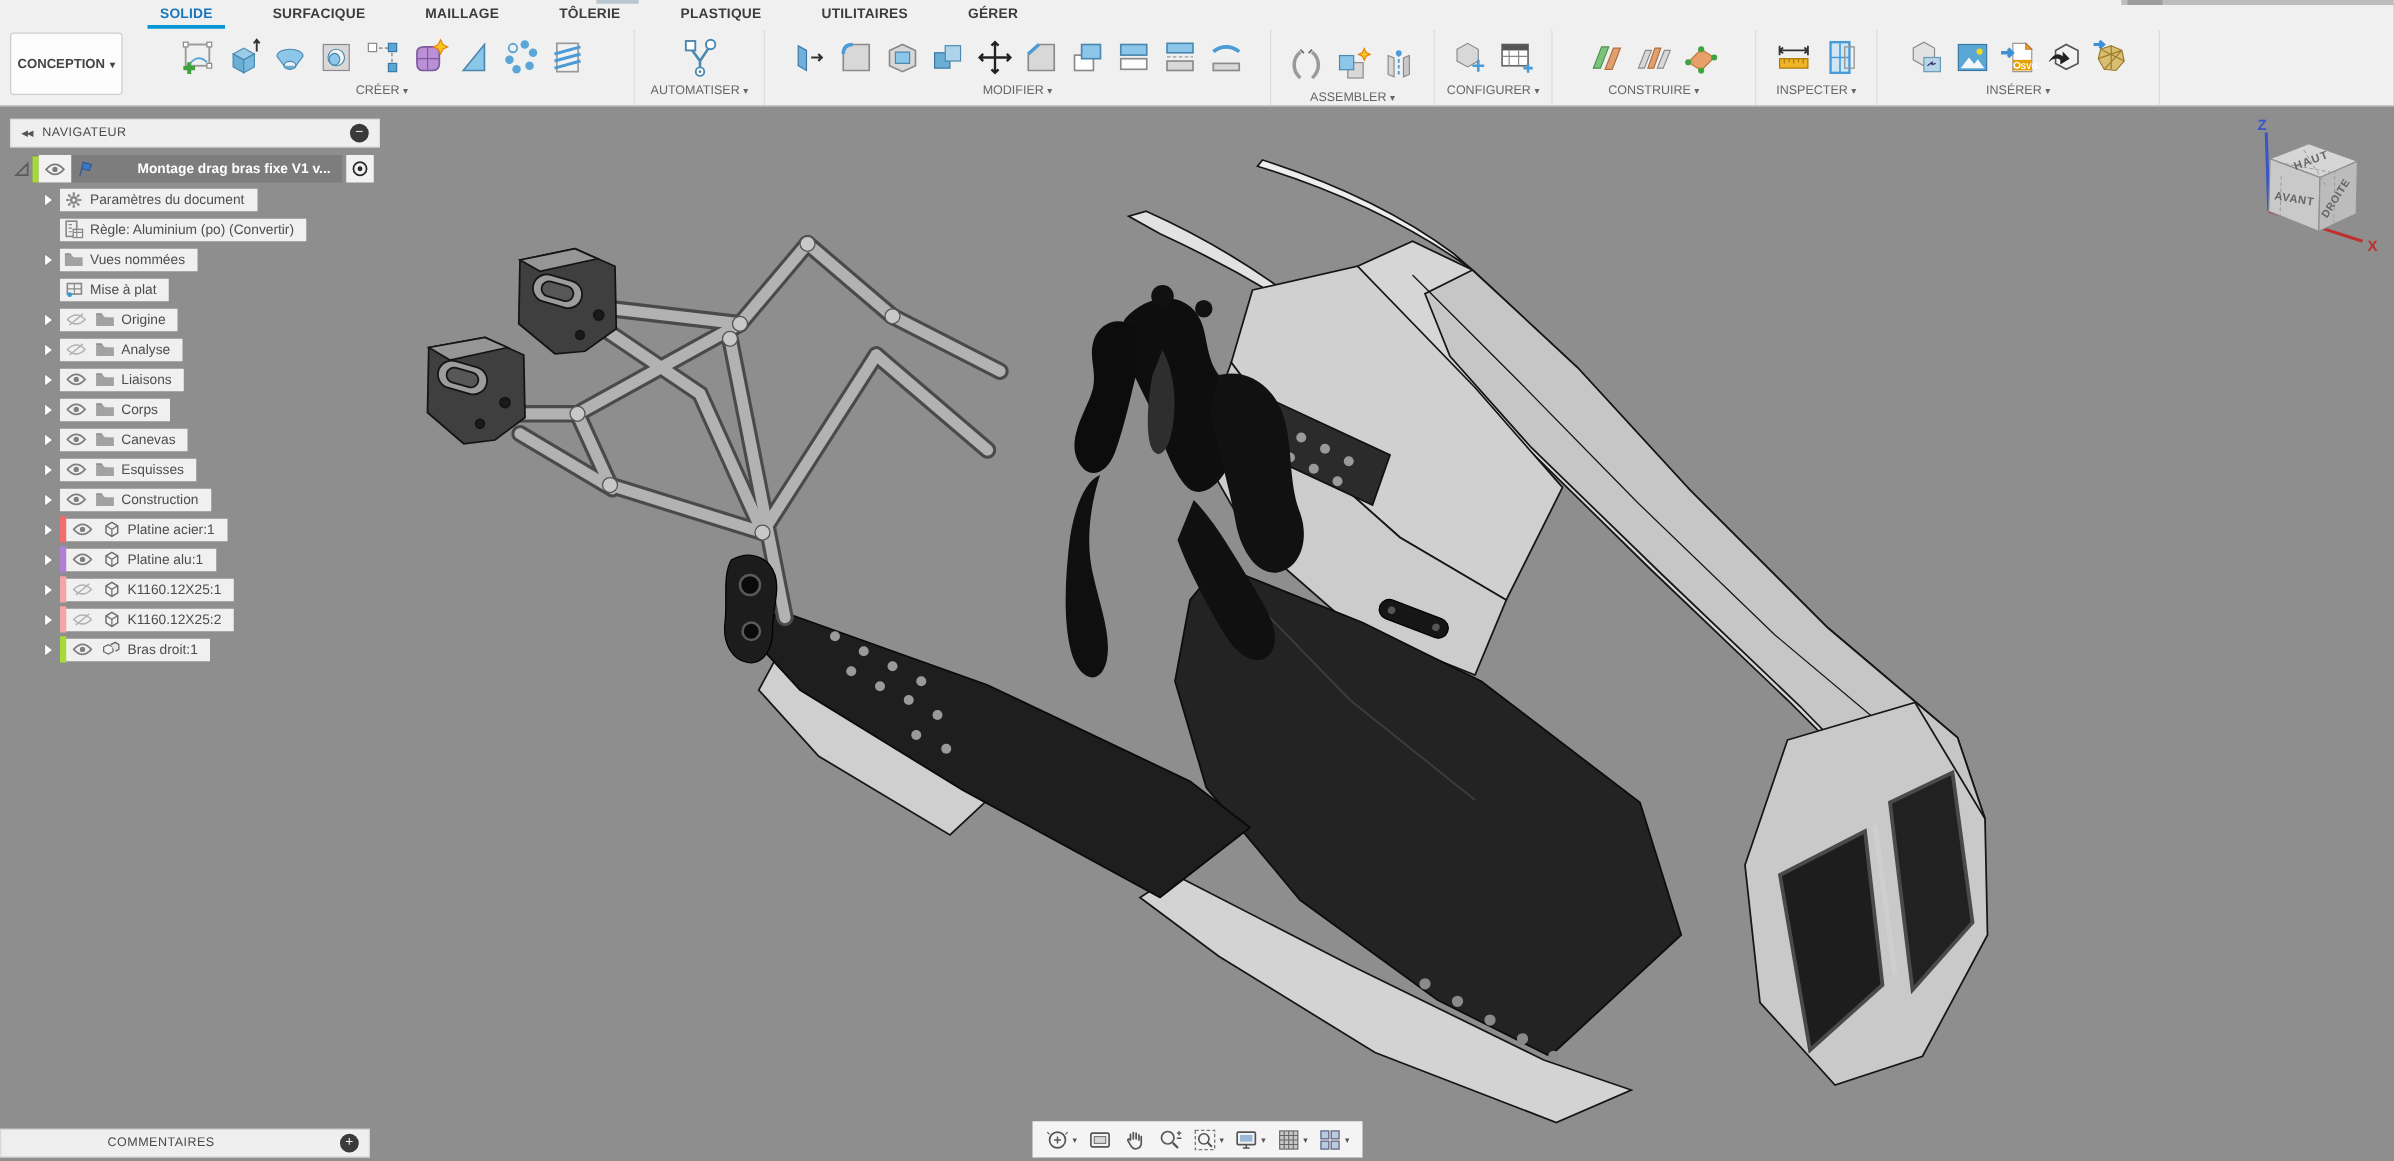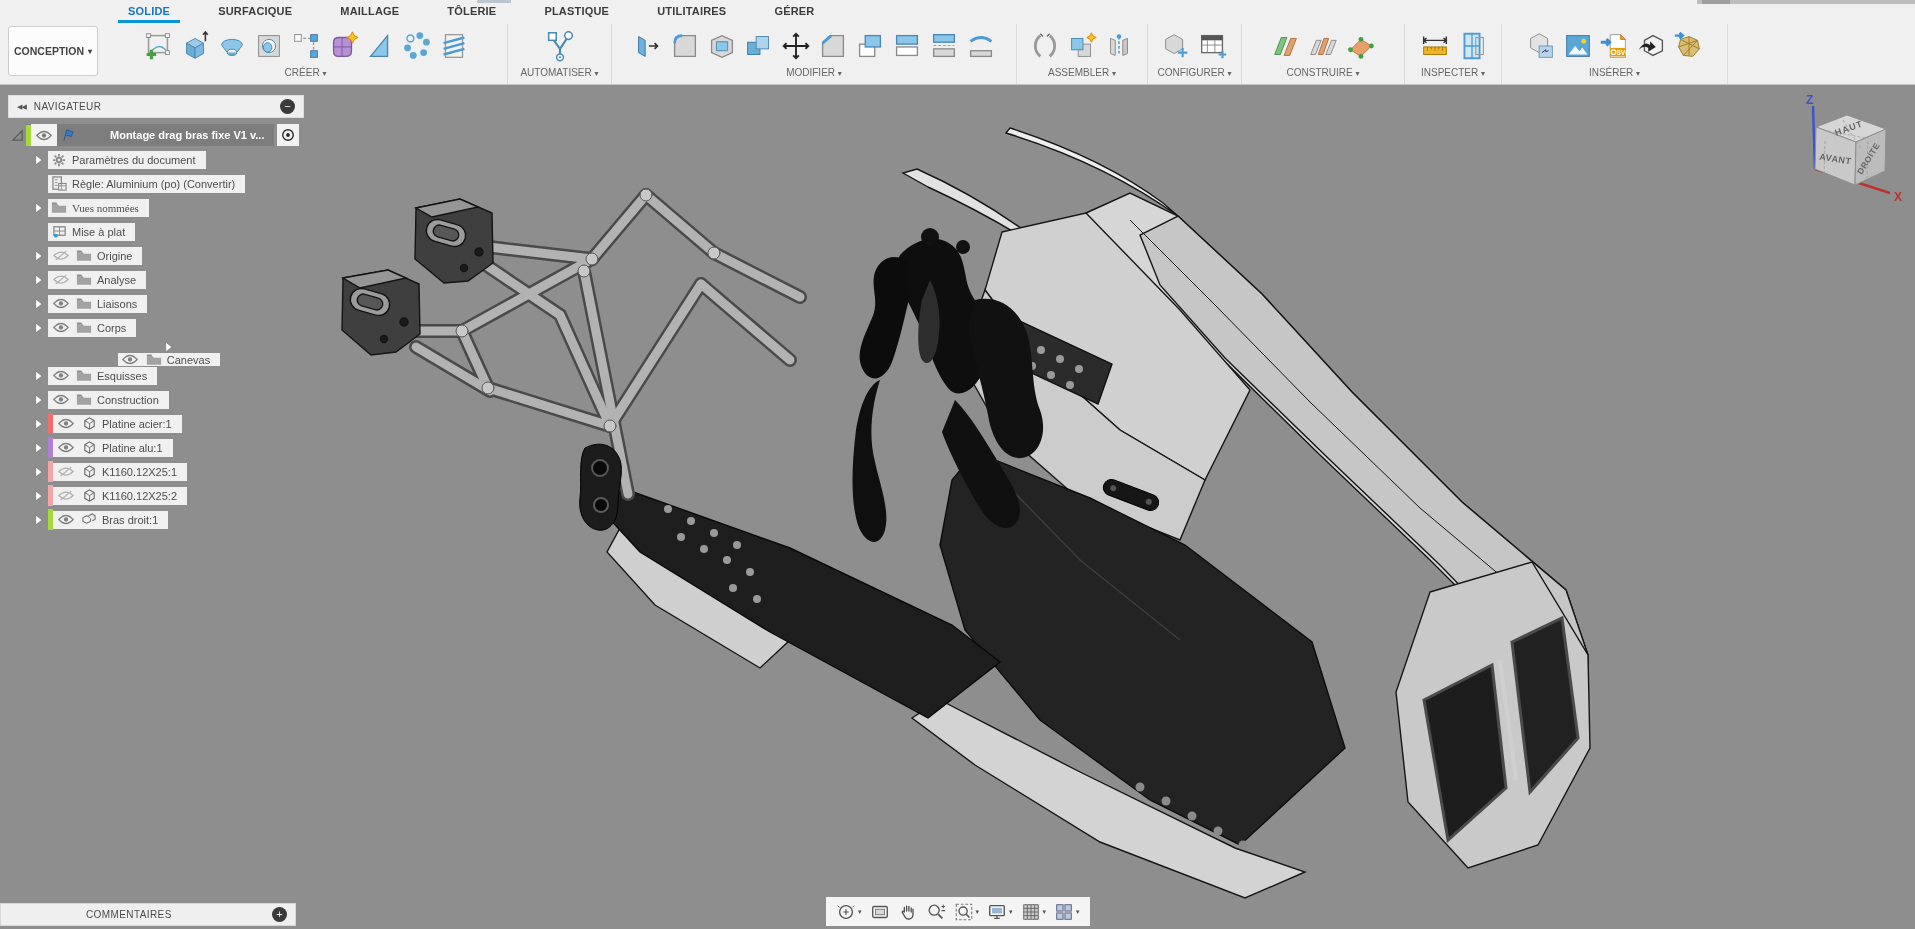--- a/index.html
+++ b/index.html
@@ -354,21 +354,21 @@
         <div class="tool">
             <svg width="34" height="34" viewBox="0 0 36 36">
               <rect x="7" y="23" width="22" height="6" fill="#d8d8d8" stroke="#8a8a8a" stroke-width="1.4"></rect>
               <path d="M7 13 Q18 5 29 13" fill="none" stroke="#4a9bd6" stroke-width="3"></path>
             </svg>
           </div>
       </div>
       <div class="glabel"><span>MODIFIER</span> <span class="caret">▾</span></div>
     </div>
 
-    <div class="rgroup" style="min-width:131px;">
+    <div class="rgroup" style="min-width:131px;justify-content:flex-end;">
       <div class="rtools">
         <div class="tool">
             <svg width="34" height="34" viewBox="0 0 36 36">
               <path d="M13 7 C6 13 6 23 13 29" fill="none" stroke="#9a9a9a" stroke-width="3"></path>
               <path d="M23 7 C30 13 30 23 23 29" fill="none" stroke="#9a9a9a" stroke-width="3"></path>
               <path d="M13 5 l3 3 M23 5 l-3 3" stroke="#666" stroke-width="1.4"></path>
             </svg>
           </div>
         <div class="tool">
             <svg width="34" height="34" viewBox="0 0 36 36">
@@ -567,21 +567,21 @@
             <svg width="15" height="15" viewBox="0 0 16 16">
               <rect x="1" y="1" width="9" height="13" fill="none" stroke="#8a8a8a" stroke-width="1.4"></rect>
               <path d="M3 4 h3 M3 7 h3 M3 10 h3" stroke="#8a8a8a"></path>
               <rect x="7" y="8" width="8" height="7" fill="#f5f5f5" stroke="#8a8a8a" stroke-width="1.2"></rect>
               <path d="M7 10.5 h8 M10 8 v7" stroke="#8a8a8a"></path>
             </svg>
           </span>
           <span class="tlabel">Règle: Aluminium (po) (Convertir)</span>
         </div>
       </div>
-      <div class="trow" style="padding-left: 22px; font-family: Liberation Serif, serif;">
+      <div class="trow" style="padding-left: 22px;">
         <span class="arrowbox">
           <svg width="12" height="12" viewBox="0 0 14 14">
             <path d="M3 1 L11 7 L3 13 Z" fill="#fdfdfd" stroke="#8a8a8a" stroke-width="1.2"></path>
           </svg>
         </span>
         <div class="chip">
           <span class="icobox">
             <svg width="16" height="13" viewBox="0 0 18 14">
               <path d="M1 3 h6 l2 2 h8 v8 h-16 Z" fill="#a2a2a2"></path>
               <path d="M1 3 v-1.5 h5 l1 1.5" fill="#8d8d8d"></path>
@@ -684,21 +684,21 @@
           </span>
           <span class="icobox">
             <svg width="16" height="13" viewBox="0 0 18 14">
               <path d="M1 3 h6 l2 2 h8 v8 h-16 Z" fill="#a2a2a2"></path>
               <path d="M1 3 v-1.5 h5 l1 1.5" fill="#8d8d8d"></path>
             </svg>
           </span>
           <span class="tlabel">Corps</span>
         </div>
       </div>
-      <div class="trow" style="padding-left: 22px; flex-direction: column;">
+      <div class="trow" style="padding-left: 22px;">
         <span class="arrowbox">
           <svg width="12" height="12" viewBox="0 0 14 14">
             <path d="M3 1 L11 7 L3 13 Z" fill="#fdfdfd" stroke="#8a8a8a" stroke-width="1.2"></path>
           </svg>
         </span>
         <div class="chip">
           <span class="eyebox">
             <svg width="16" height="11" viewBox="0 0 18 12">
               <path d="M1 6 Q9 -3 17 6 Q9 15 1 6 Z" fill="none" stroke="#7f7f7f" stroke-width="1.5"></path>
               <circle cx="9" cy="6" r="2.4" fill="#7f7f7f"></circle>

